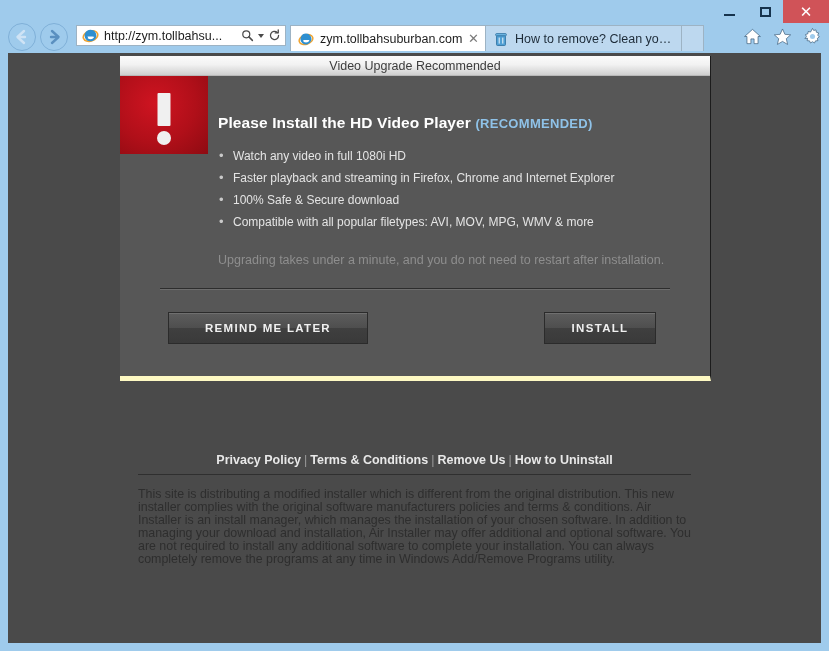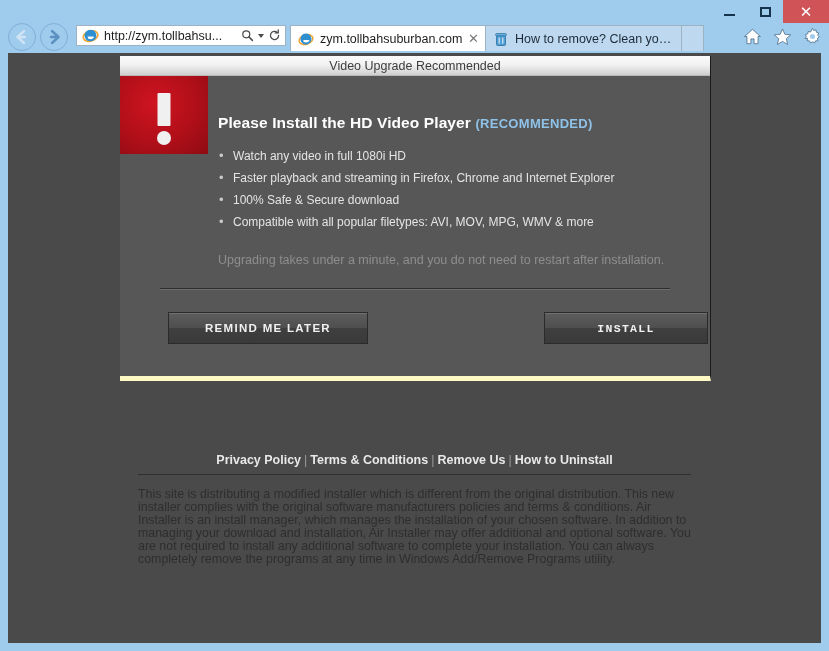--- a/index.html
+++ b/index.html
@@ -306,21 +306,21 @@
     color: #f0f0f0;
     font-size: 11.5px;
     font-weight: bold;
     letter-spacing: 1.3px;
     display: flex;
     align-items: center;
     justify-content: center;
     box-sizing: border-box;
   }
   .btn.remind { left: 48px;  width: 200px; }
-  .btn.install { left: 424px; width: 164px; font-family: Liberation Mono, monospace; }
+  .btn.install { left: 424px; width: 112px; }
 
   
   .footer {
     position: absolute;
     left: 130px; top: 400px;
     width: 553px;
   }
   .footer-links {
     text-align: center;
     font-size: 12.5px;

